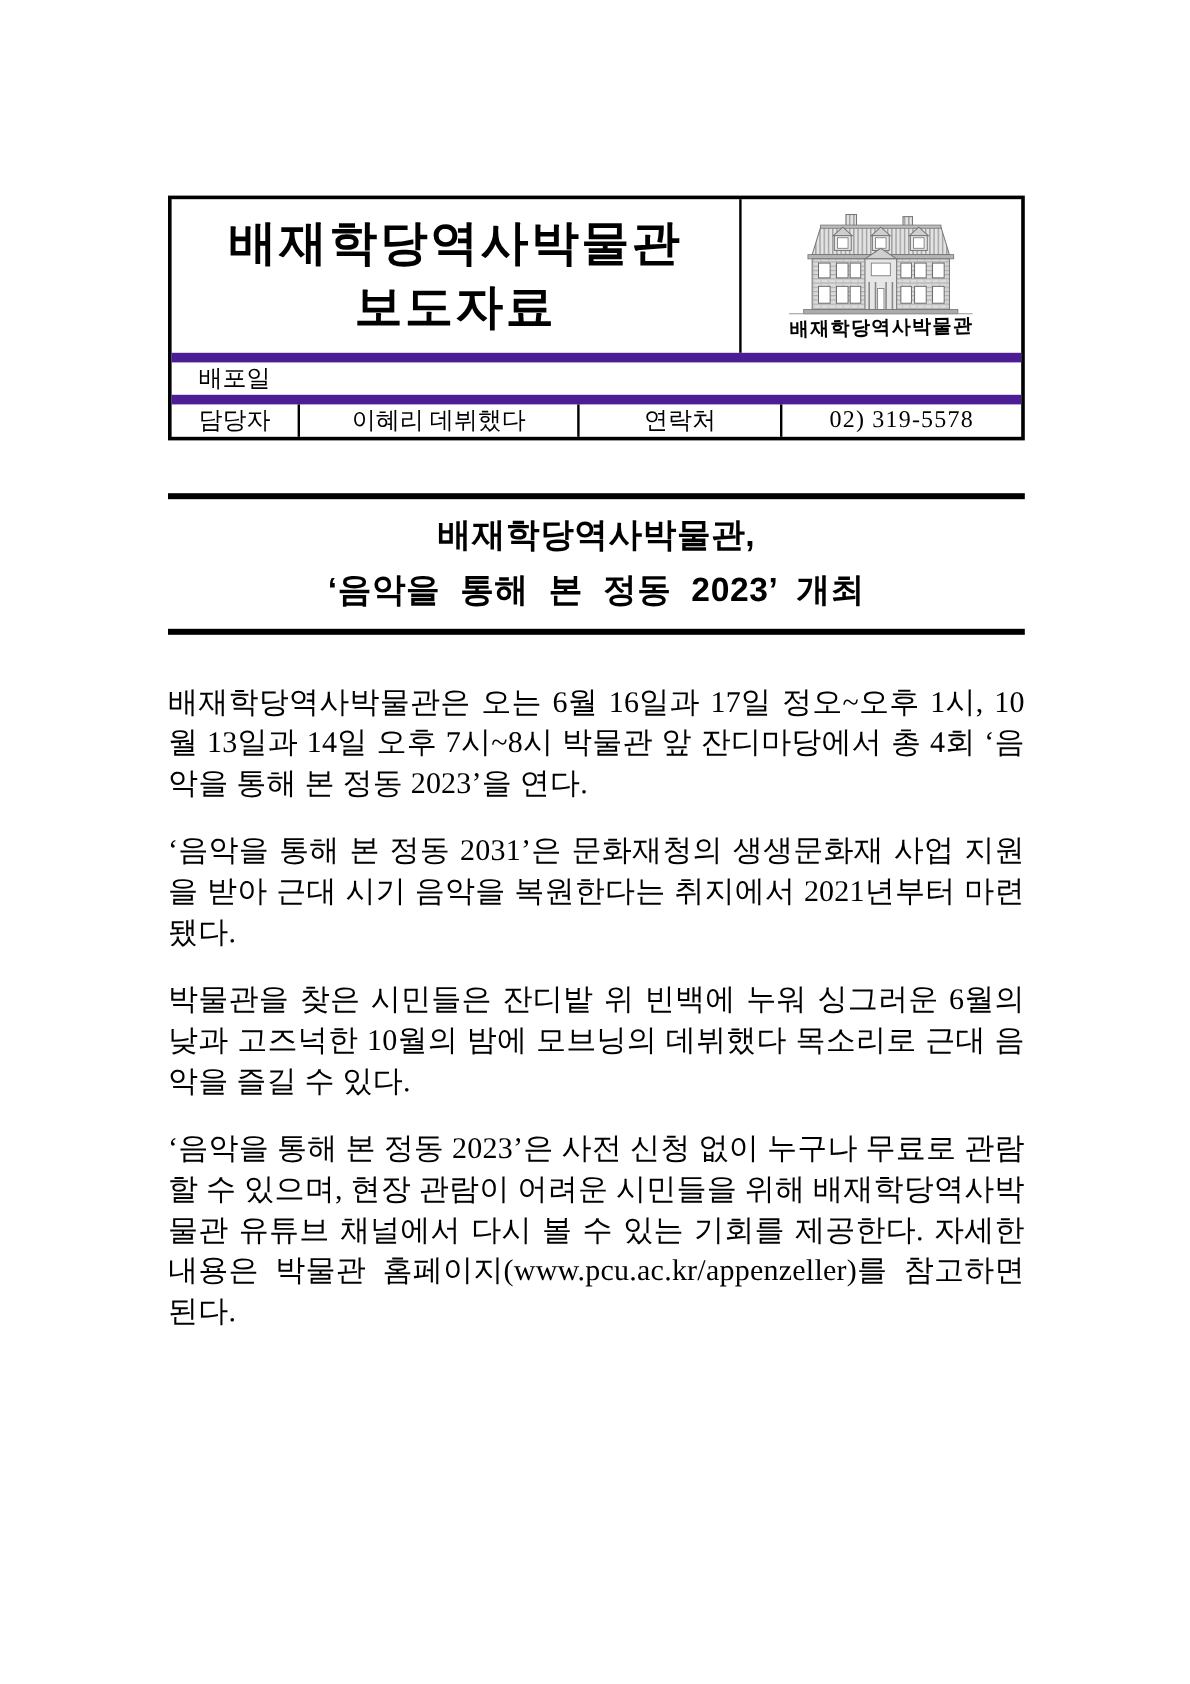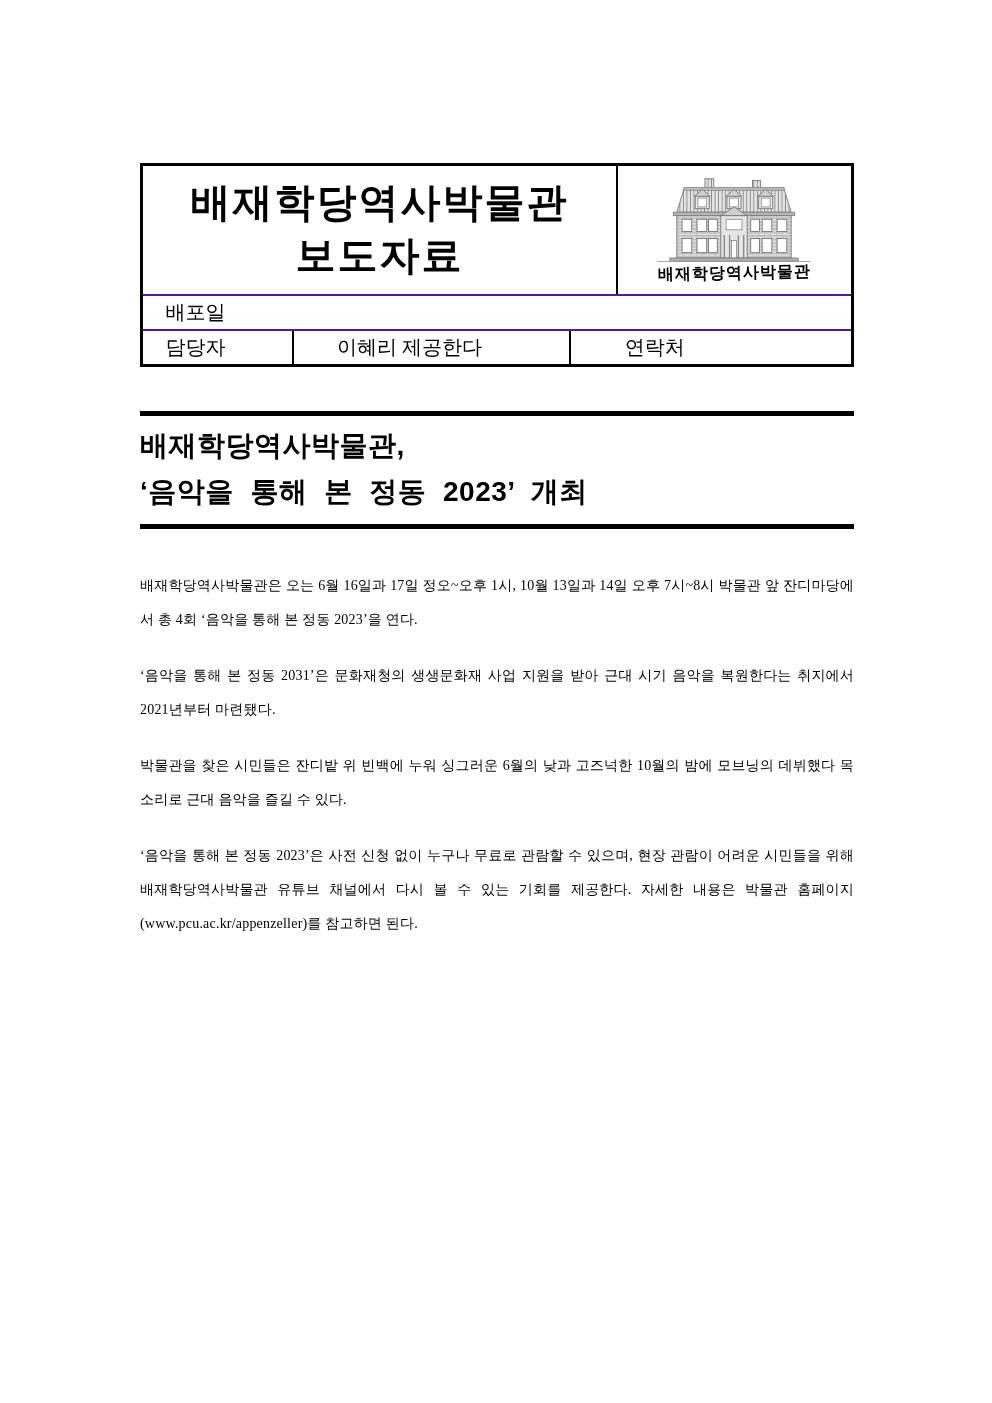--- a/index.html
+++ b/index.html
@@ -19,21 +19,21 @@
     top: 163px;
     width: 714px;
   }
 
   
   .masthead {
     border: 3px solid #000;
     width: 100%;
   }
   .mh-row { display: flex; align-items: stretch; }
-  .mh-row + .mh-row { border-top: 2px solid #4c1d95; gap: 44px; }
+  .mh-row + .mh-row { border-top: 8px solid #4c1d95; }
   .mh-cell {
     display: flex;
     align-items: center;
     justify-content: center;
     text-align: center;
   }
   .mh-cell + .mh-cell { border-left: 2px solid #000; }
   .mh-top { height: 128px; }
   .mh-title-cell { flex: 0 0 66.8%; flex-direction: column; }
   .mh-title-line {
@@ -56,34 +56,34 @@
   .mh-label { flex: 0 0 14.8%; }
   .mh-wide-value { flex: 1 1 auto; }
   .mh-person { flex: 0 0 33.0%; }
   .mh-contact-label { flex: 0 0 23.8%; }
   .mh-phone { flex: 1 1 auto; letter-spacing: 1px; }
 
   
   .headline-block { margin-top: 44px; }
   .rule { height: 5px; background: #000; }
   .headline {
-    text-align: left;
+    text-align: center;
     font-family: "Liberation Sans", "DejaVu Sans", sans-serif;
     font-weight: 700;
     font-size: 28px;
     line-height: 46px;
     padding: 7px 0 9px 0;
     letter-spacing: 0.5px;
   }
   .headline .hl2 { word-spacing: 0.3em; }
 
   
   .body-text { margin-top: 40px; }
   .body-text p {
-    font-size: 14px;
+    font-size: 25px;
     line-height: 34px;
     text-align: justify;
     margin-bottom: 22px;
     letter-spacing: 0.2px;
   }
 
   
   .bldg { display: block; }
 </style>
 </head>
@@ -167,22 +167,23 @@
           <div class="mh-logo-caption">배재학당역사박물관</div>
         </div>
       </div>
 
       <div class="mh-row mh-info">
         <div class="mh-cell mh-label">배포일</div>
       </div>
 
       <div class="mh-row mh-info">
         <div class="mh-cell mh-label">담당자</div>
-        <div class="mh-cell mh-person">이혜리 제공한다</div>
+        <div class="mh-cell mh-person">이혜리 데뷔했다</div>
         <div class="mh-cell mh-contact-label">연락처</div>
+        <div class="mh-cell mh-phone">02) 319-5578</div>
       </div>
     </div>
 
     <div class="headline-block">
       <div class="rule"></div>
       <div class="headline">
         <div class="hl1">배재학당역사박물관,</div>
         <div class="hl2">‘음악을 통해 본 정동 2023’ 개최</div>
       </div>
       <div class="rule"></div>

